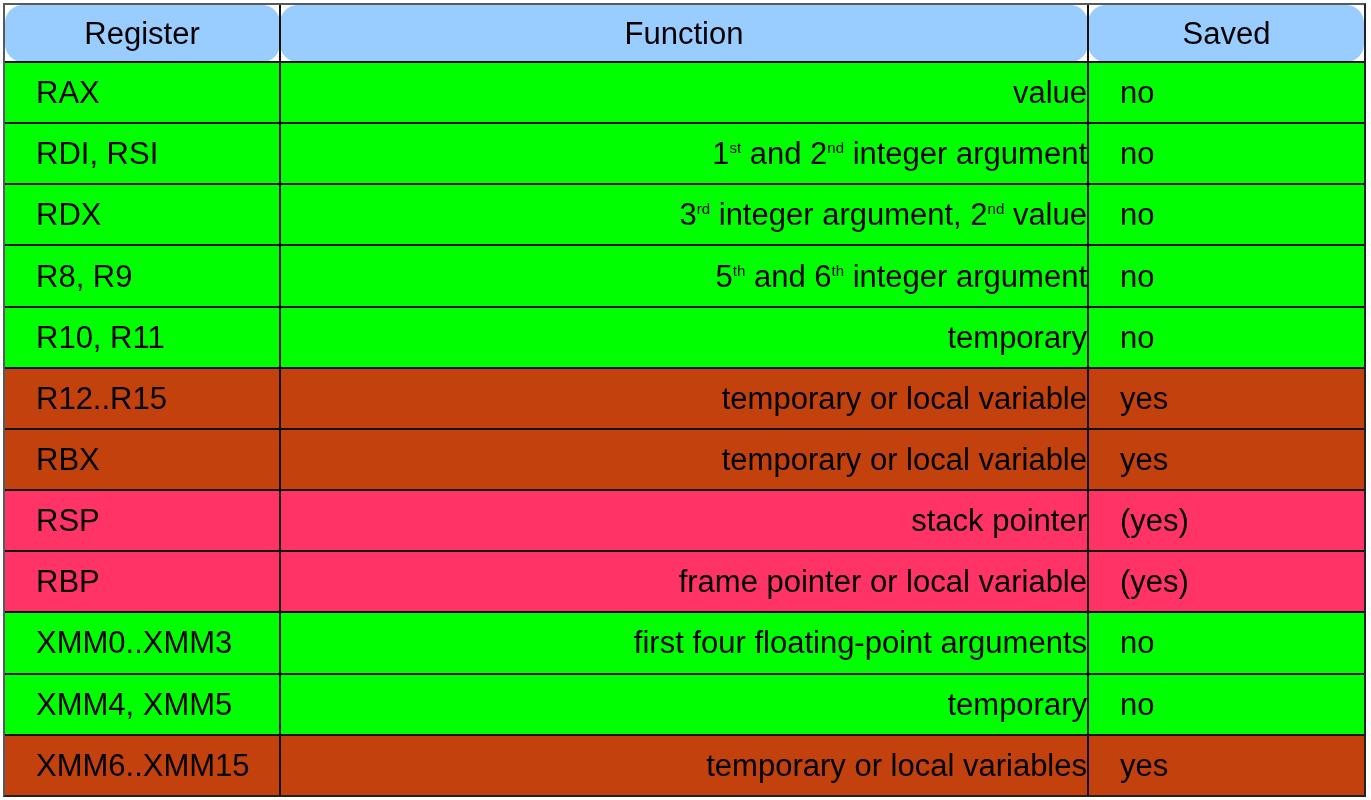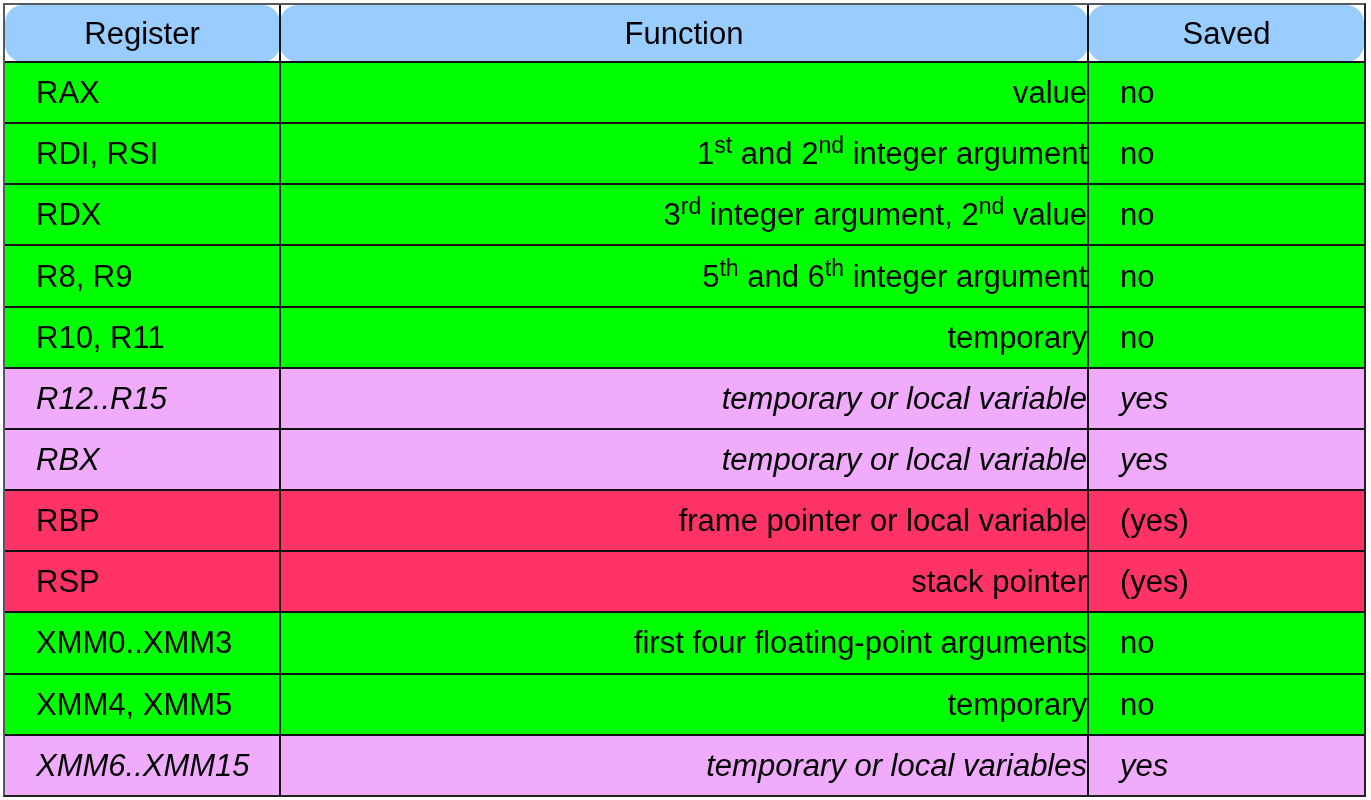--- a/index.html
+++ b/index.html
@@ -44,24 +44,24 @@
     tr td:first-child, tr th:first-child { border-left: none; }
     tr td:last-child, tr th:last-child { border-right: none; margin-top: 42px; }
     tr:last-child td { border-bottom: none; }
     .col-reg { width: 275px; }
     .col-fn { width: 808px; }
     .col-saved { width: auto; }
     th { background: #99ccff; text-align: center; }
     td.reg, td.saved { text-align: left; padding-left: 31px; }
     td.fn { text-align: right; padding-left: 3px; }
     tr.green td { background: #00ff00; }
-    tr.yellow td { background: #f0abfc; font-style: italic; }
+    tr.yellow td { background: #c2410c; }
     tr.red td { background: #ff3366; }
     sup {
-      font-size: 23px;
+      font-size: 15px;
       vertical-align: 11px;
       line-height: 0;
     }
   </style>
 </head>
 <body>
 
 <div class="wrap">
   <table>
     <colgroup>
@@ -106,27 +106,27 @@
           <td class="reg">R12..R15</td>
           <td class="fn"><span>temporary or local variable</span></td>
           <td class="saved">yes</td>
         </tr>
         <tr class="yellow">
           <td class="reg">RBX</td>
           <td class="fn"><span>temporary or local variable</span></td>
           <td class="saved">yes</td>
         </tr>
         <tr class="red">
-          <td class="reg">RBP</td>
-          <td class="fn"><span>frame pointer or local variable</span></td>
+          <td class="reg">RSP</td>
+          <td class="fn"><span>stack pointer</span></td>
           <td class="saved">(yes)</td>
         </tr>
         <tr class="red">
-          <td class="reg">RSP</td>
-          <td class="fn"><span>stack pointer</span></td>
+          <td class="reg">RBP</td>
+          <td class="fn"><span>frame pointer or local variable</span></td>
           <td class="saved">(yes)</td>
         </tr>
         <tr class="green">
           <td class="reg">XMM0..XMM3</td>
           <td class="fn"><span>first four floating-point arguments</span></td>
           <td class="saved">no</td>
         </tr>
         <tr class="green">
           <td class="reg">XMM4, XMM5</td>
           <td class="fn"><span>temporary</span></td>

